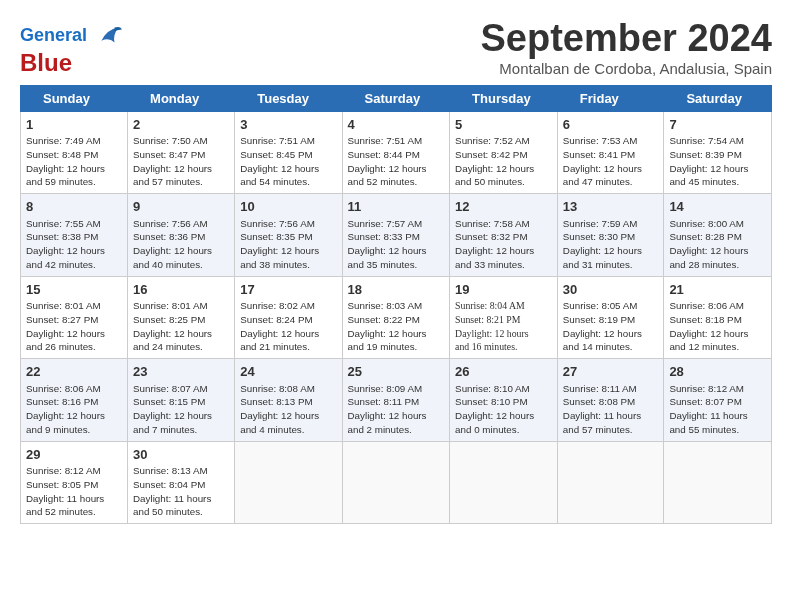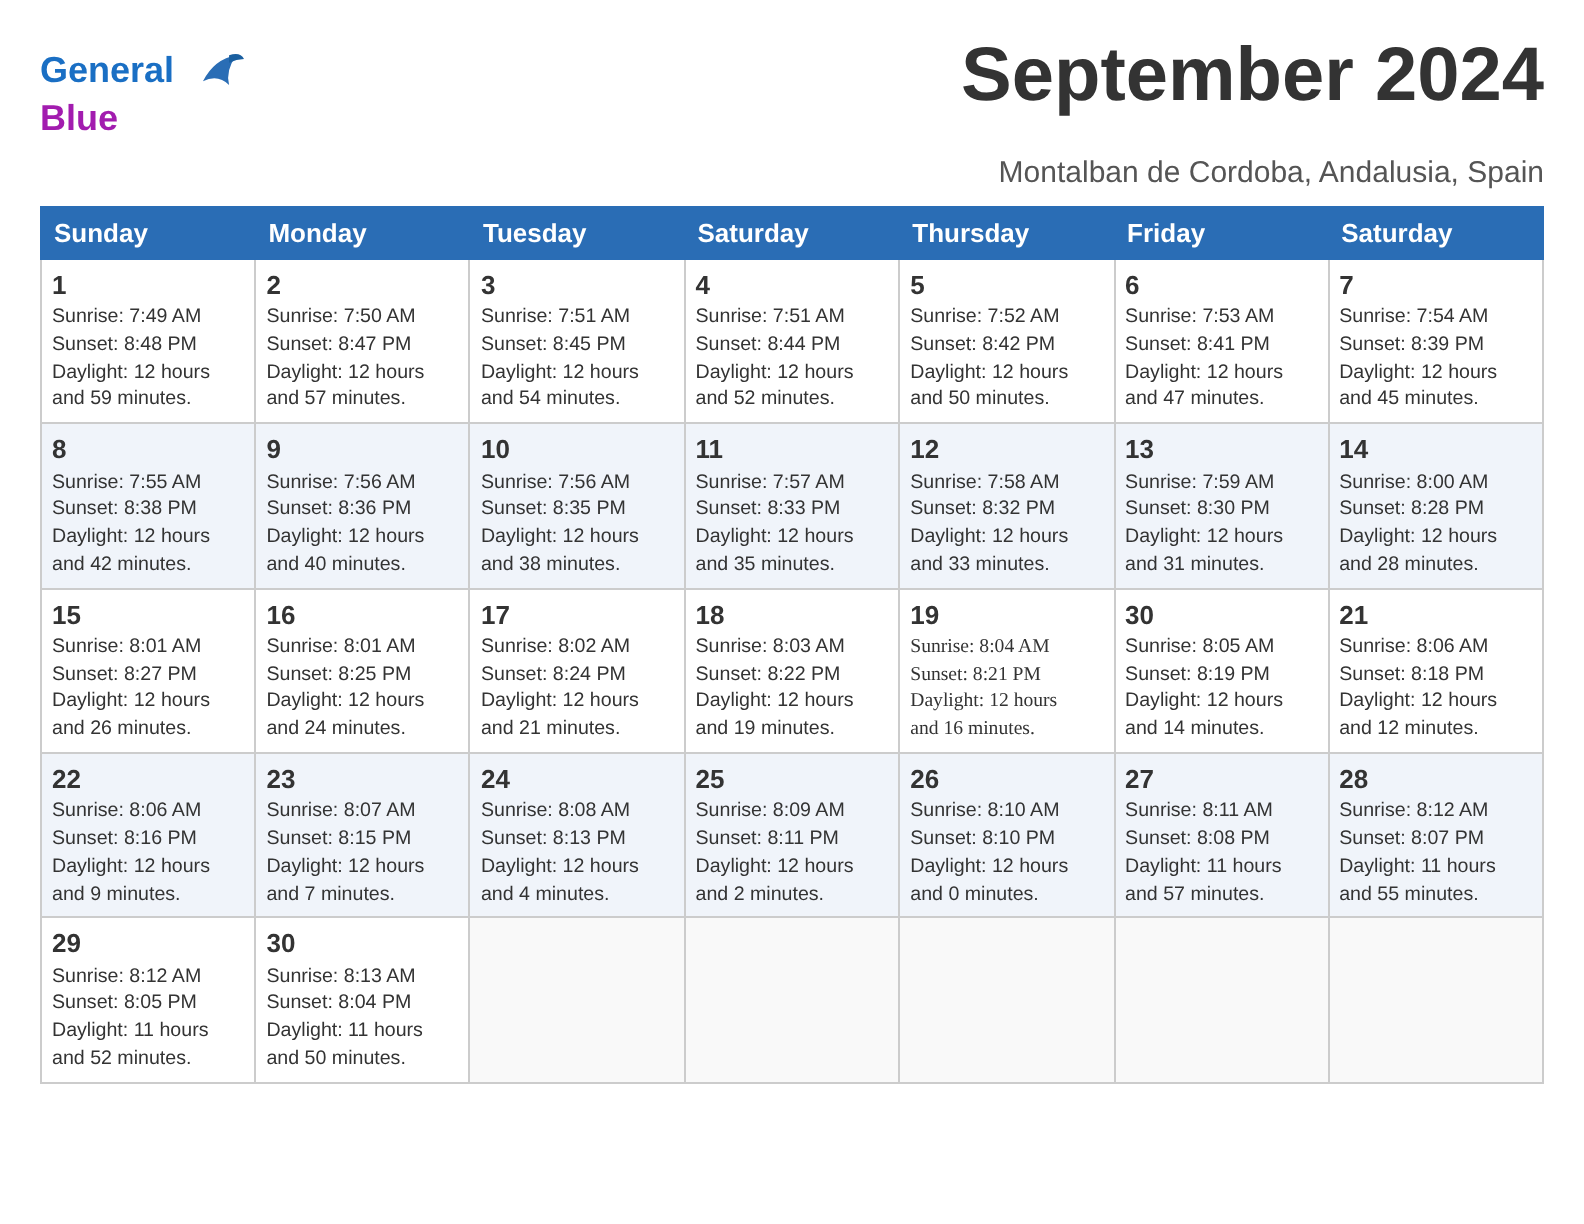--- a/index.html
+++ b/index.html
@@ -38,33 +38,33 @@
     }
     .month-title {
       font-size: 38px;
       font-weight: bold;
       color: #333;
       line-height: 1.1;
     }
     .location {
       font-size: 15px;
       color: #555;
-      margin-top: 18px;
+      margin-top: 0;
     }
     .calendar {
       width: 100%;
       border-collapse: collapse;
       flex: 1;
       font-size: 10.5px;
     }
     .calendar th {
       background-color: #2a6db5;
       color: #fff;
       text-align: left;
-      padding: 5px 6px;
+      padding: 5px 22px;
       font-size: 13px;
       font-weight: bold;
       border: 1px solid #2a6db5;
     }
     .calendar td {
       vertical-align: top;
       border: 1px solid #ccc;
       padding: 4px 5px;
       width: 108px;
       color: #333;
@@ -98,21 +98,21 @@
   <div class="header">
     <div class="logo">
       <div>
         <div style="font-size:18px;font-weight:bold;color:#333;line-height:1.15;">
           <span style="color:#1a6fc4;">General</span>
           <svg class="logo-bird" viewBox="0 0 30 30" style="display:inline-block;vertical-align:middle;margin-left:2px;">
             <path d="M8,20 Q14,8 26,6 Q20,14 22,22 Q16,16 8,20Z" fill="#2a6db5"></path>
             <path d="M22,6 Q28,4 30,8 Q26,8 22,10Z" fill="#1a5fa0"></path>
           </svg>
         </div>
-        <div style="font-size:18px;font-weight:bold;color:#a21caf;line-height:1.1;">Blue</div>
+        <div style="font-size:24px;font-weight:bold;color:#b91c1c;line-height:1.1;">Blue</div>
       </div>
     </div>
     <div class="title-block">
       <div class="month-title">September 2024</div>
       <div class="location">Montalban de Cordoba, Andalusia, Spain</div>
     </div>
   </div>
 
   <table class="calendar">
     <thead>

